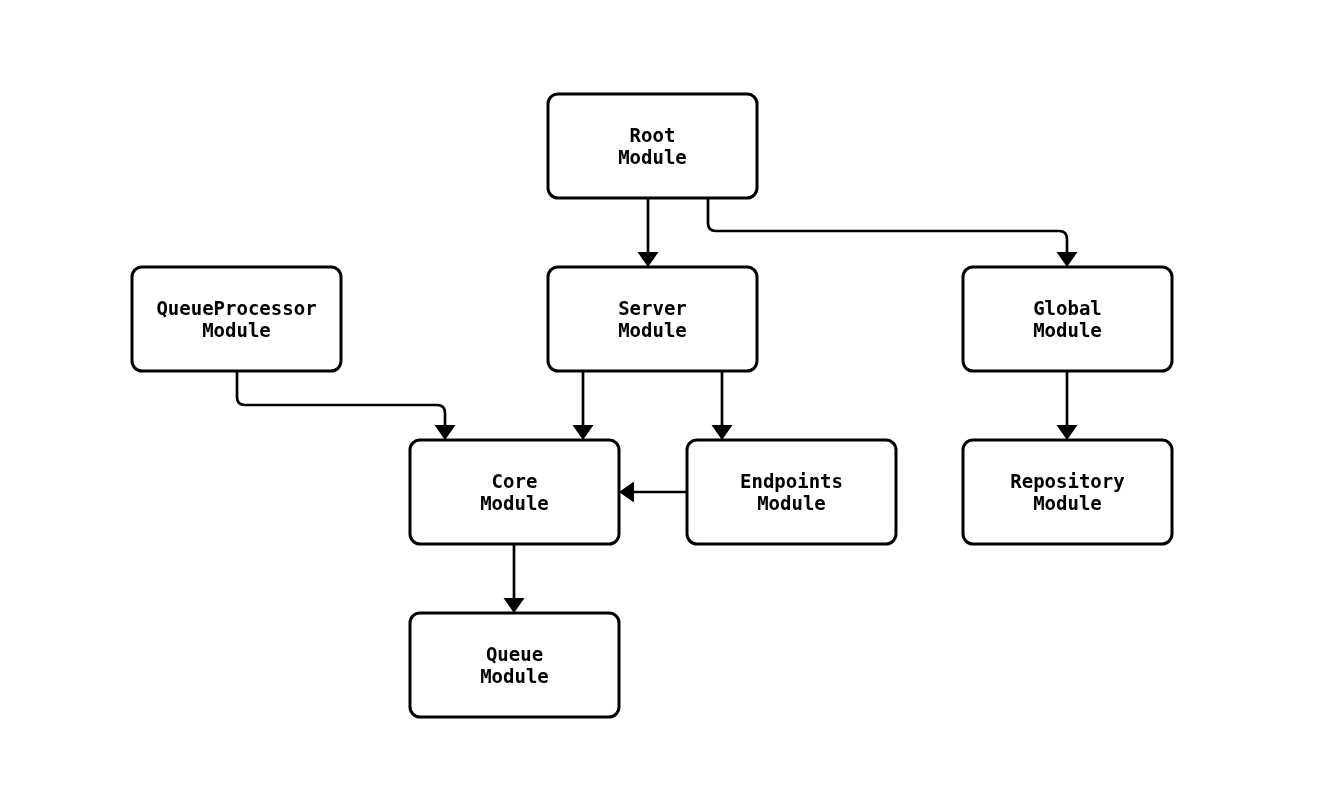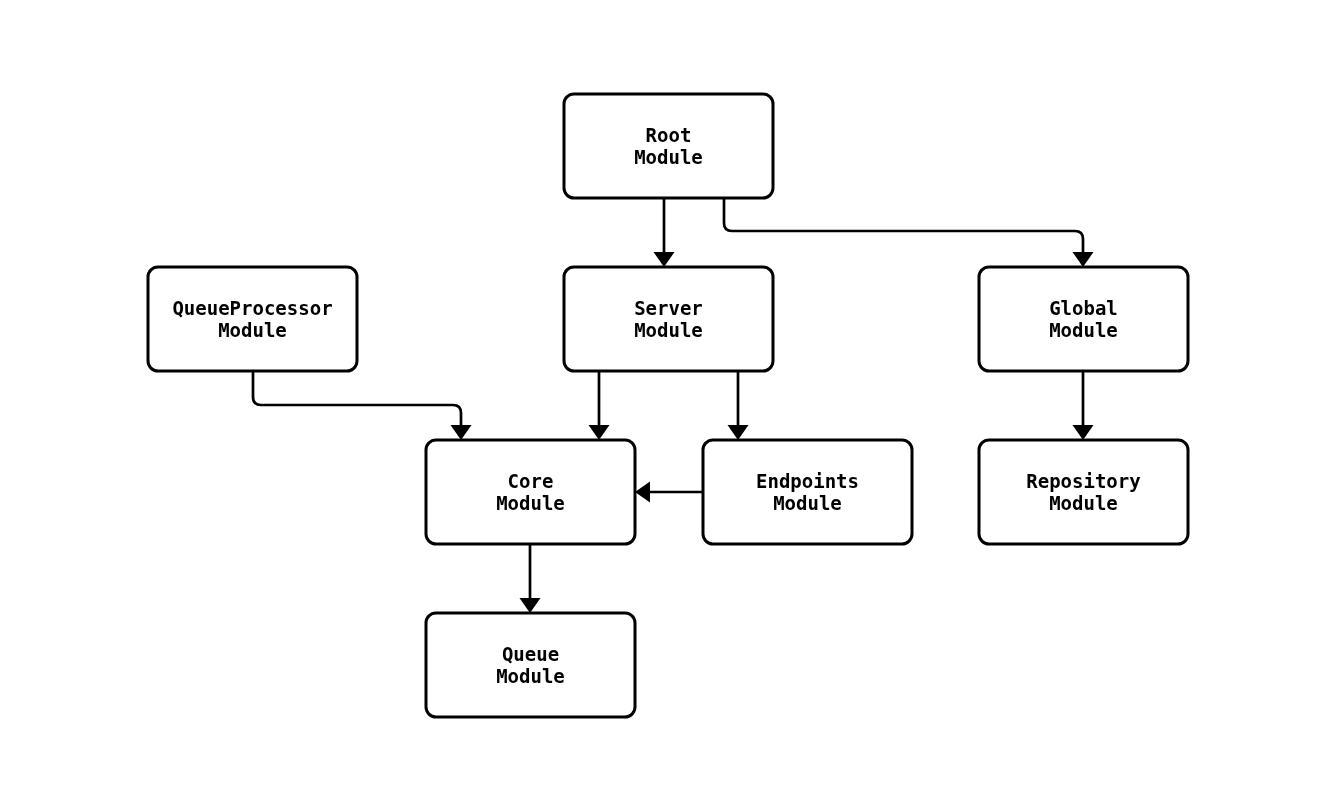--- a/index.html
+++ b/index.html
@@ -9,21 +9,20 @@
     width: 1337px;
     height: 809px;
     overflow: hidden;
     font-family: "DejaVu Sans Mono", "Liberation Mono", monospace;
   }
   .canvas {
     position: relative;
     width: 1207px;
     height: 809px;
     background: #fef9c3;
-    margin-left: 16px;
   }
   svg { display: block; }
   svg text {
     font-family: "DejaVu Sans Mono", "Liberation Mono", monospace;
     font-weight: bold;
   }
 </style>
 </head>
 <body>
 

